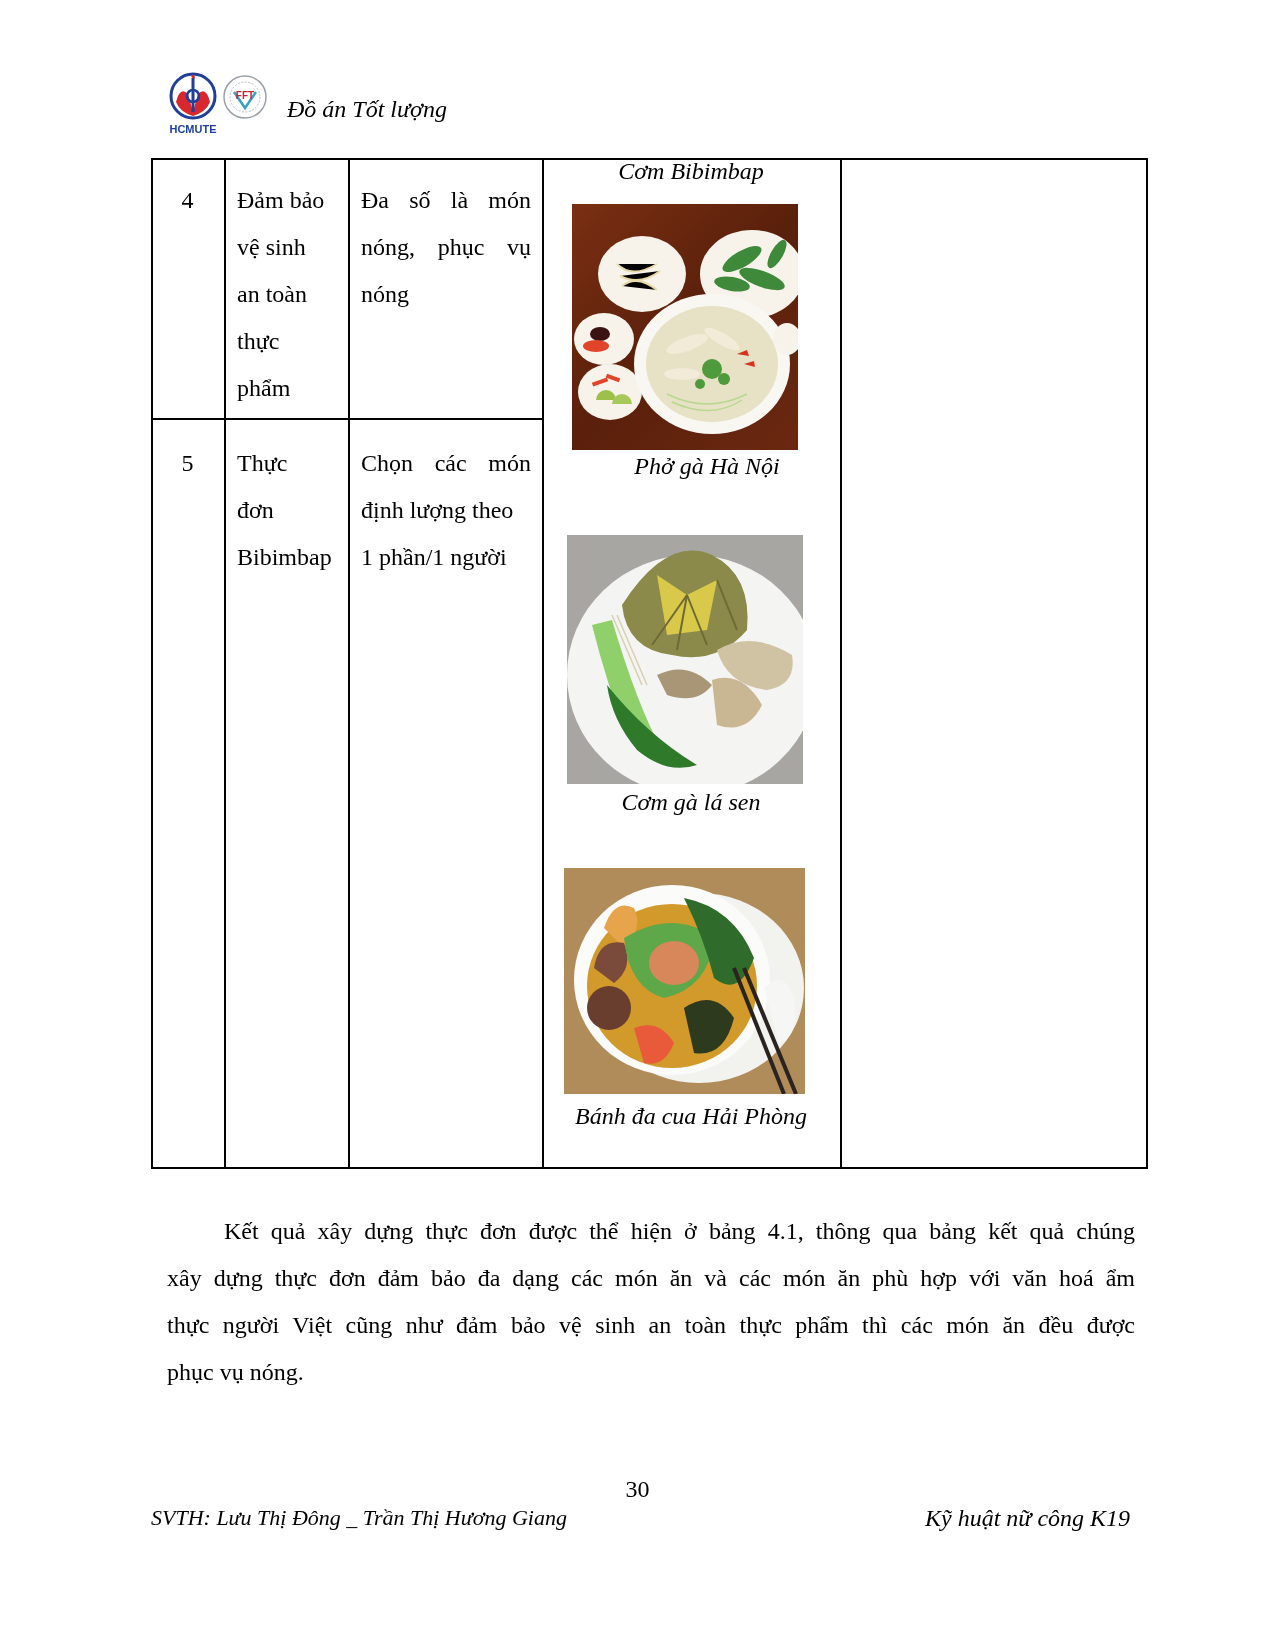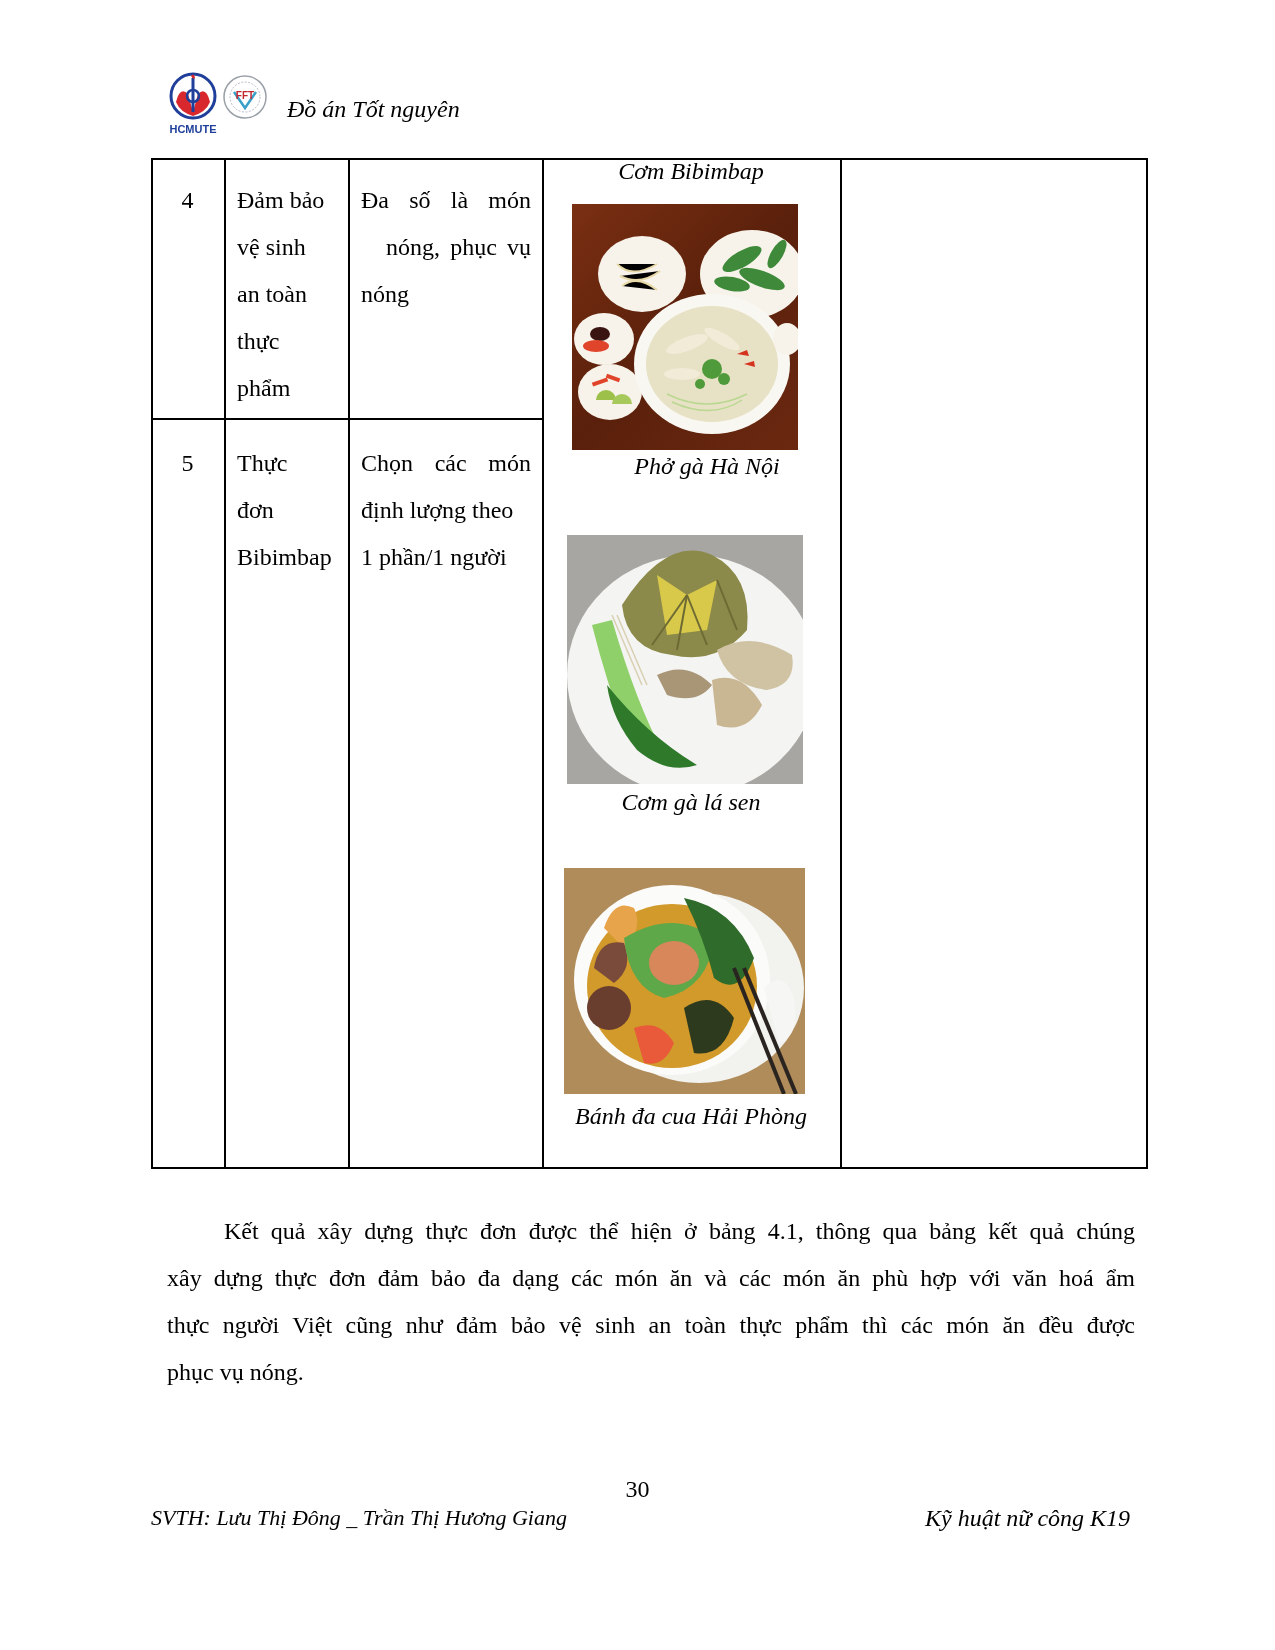--- a/index.html
+++ b/index.html
@@ -45,21 +45,21 @@
   </svg>
 </div>
 <div class="abs logo-fft">
   <svg width="46" height="46" viewBox="0 0 46 46">
     <circle cx="23" cy="23" r="21" fill="#fff" stroke="#9aa0a8" stroke-width="1.5"></circle>
     <circle cx="23" cy="23" r="15" fill="none" stroke="#b7bcc4" stroke-width="1" stroke-dasharray="2 1.5"></circle>
     <path d="M12 18 L23 34 L34 18" fill="none" stroke="#3aa0c8" stroke-width="2.5"></path>
     <text x="23" y="25" text-anchor="middle" font-family="Liberation Sans, sans-serif" font-size="10" font-weight="bold" fill="#c2272d">FFT</text>
   </svg>
 </div>
-<div class="abs header-title">Đồ án Tốt nguyên</div>
+<div class="abs header-title">Đồ án Tốt lượng</div>
 
 <div class="abs tbl">
 
   <div class="hline" style="left:0; top:0; width:997px;"></div>
   <div class="hline" style="left:0; top:260px; width:393px;"></div>
   <div class="hline" style="left:0; top:1009px; width:997px;"></div>
 
   <div class="vline" style="left:0; top:0; height:1011px;"></div>
   <div class="vline" style="left:73px; top:0; height:1011px;"></div>
   <div class="vline" style="left:197px; top:0; height:1011px;"></div>
@@ -71,21 +71,21 @@
     <div class="cell-text" style="left:0; width:73px; top:19px; text-align:center;">4</div>
     <div class="cell-text" style="left:86px; width:104px; top:19px;">
       <div>Đảm bảo</div>
       <div>vệ sinh</div>
       <div>an toàn</div>
       <div>thực</div>
       <div>phẩm</div>
     </div>
     <div class="cell-text justify" style="left:210px; width:170px; top:19px;">
       <div style="text-align-last:justify;">Đa số là món</div>
-      <div style="text-align-last:justify;margin-left:25px;">nóng, phục vụ</div>
+      <div style="text-align-last:justify;">nóng, phục vụ</div>
       <div>nóng</div>
     </div>
   </div>
 
   <div>
     <div class="cell-text" style="left:0; width:73px; top:282px; text-align:center;">5</div>
     <div class="cell-text" style="left:86px; width:104px; top:282px;">
       <div>Thực</div>
       <div>đơn</div>
       <div>Bibimbap</div>

